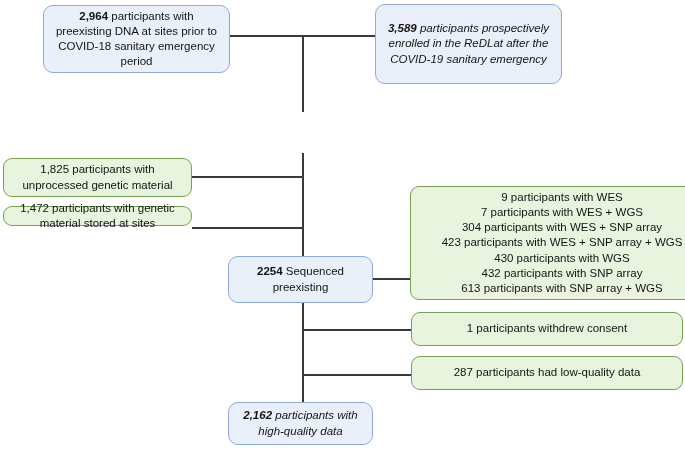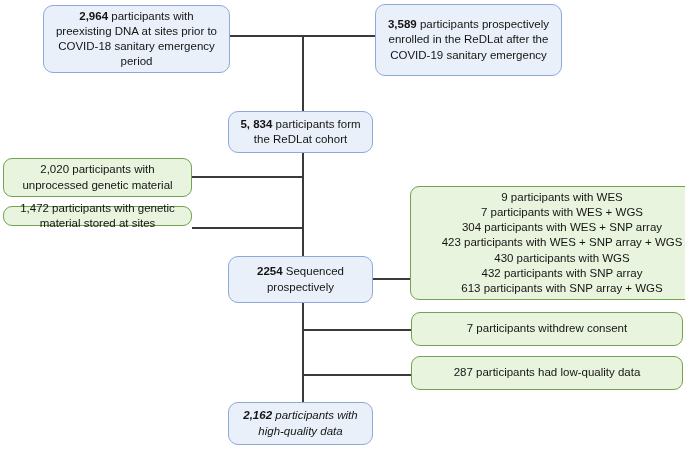--- a/index.html
+++ b/index.html
@@ -50,54 +50,51 @@
   <div class="line" style="left:192px; top:227px; width:112px; height:2px;"></div>
   <div class="line" style="left:373px; top:278px; width:37px; height:2px;"></div>
   <div class="line" style="left:302px; top:303px; width:2px; height:100px;"></div>
   <div class="line" style="left:304px; top:329px; width:107px; height:2px;"></div>
   <div class="line" style="left:304px; top:374px; width:107px; height:2px;"></div>
 
   <div class="box blue" style="left:43px; top:5px; width:187px; height:68px;">
     <div class="txt"><b class="bold">2,964</b><span> participants with preexisting DNA at sites prior to COVID-18 sanitary emergency period</span></div>
   </div>
 
-  <div class="box blue" style="left:375px; top:4px; width:187px; height:72px;">
+  <div class="box blue" style="left:375px; top:4px; width:187px; height:80px;font-style:italic;">
     <div class="txt"><b class="bold">3,589</b><span> participants prospectively enrolled in the ReDLat after the COVID-19 sanitary emergency</span></div>
   </div>
 
-  <div class="box blue" style="left:228px; top:111px; width:145px; height:42px;">
-    <div class="txt"><b class="bold">5, 834</b><span> participants form the ReDLat cohort</span></div>
-  </div>
 
   <div class="box green" style="left:3px; top:158px; width:189px; height:39px;">
-    <div class="txt">2,020 participants with unprocessed genetic material</div>
+    <div class="txt">1,825 participants with unprocessed genetic material</div>
   </div>
 
   <div class="box green" style="left:3px; top:206px; width:189px; height:20px;">
     <div class="txt">1,472 participants with genetic material stored at sites</div>
   </div>
 
   <div class="box blue" style="left:228px; top:256px; width:145px; height:47px;">
-    <div class="txt"><b class="bold">2254</b><span> Sequenced prospectively</span></div>
+    <div class="txt"><b class="bold">2254</b><span> Sequenced preexisting</span></div>
   </div>
 
   <div class="box green" style="left:410px; top:186px; width:304px; height:114px;">
     <div class="txt">
       <div class="breakdown-line">9 participants with WES</div>
       <div class="breakdown-line">7 participants with WES + WGS</div>
       <div class="breakdown-line">304 participants with WES + SNP array</div>
       <div class="breakdown-line">423 participants with WES + SNP array + WGS</div>
       <div class="breakdown-line">430 participants with WGS</div>
       <div class="breakdown-line">432 participants with SNP array</div>
       <div class="breakdown-line">613 participants with SNP array + WGS</div>
     </div>
   </div>
 
   <div class="box green" style="left:411px; top:312px; width:272px; height:34px;">
-    <div class="txt">7 participants withdrew consent</div>
+    <div class="txt">1 participants withdrew consent</div>
   </div>
 
   <div class="box green" style="left:411px; top:356px; width:272px; height:34px;align-items:center;">
     <div class="txt">287 participants had low-quality data</div>
   </div>
 
   <div class="box blue" style="left:228px; top:402px; width:145px; height:43px;font-style:italic;">
     <div class="txt"><b class="bold">2,162</b><span> participants with high-quality data</span></div>
   </div>
 

